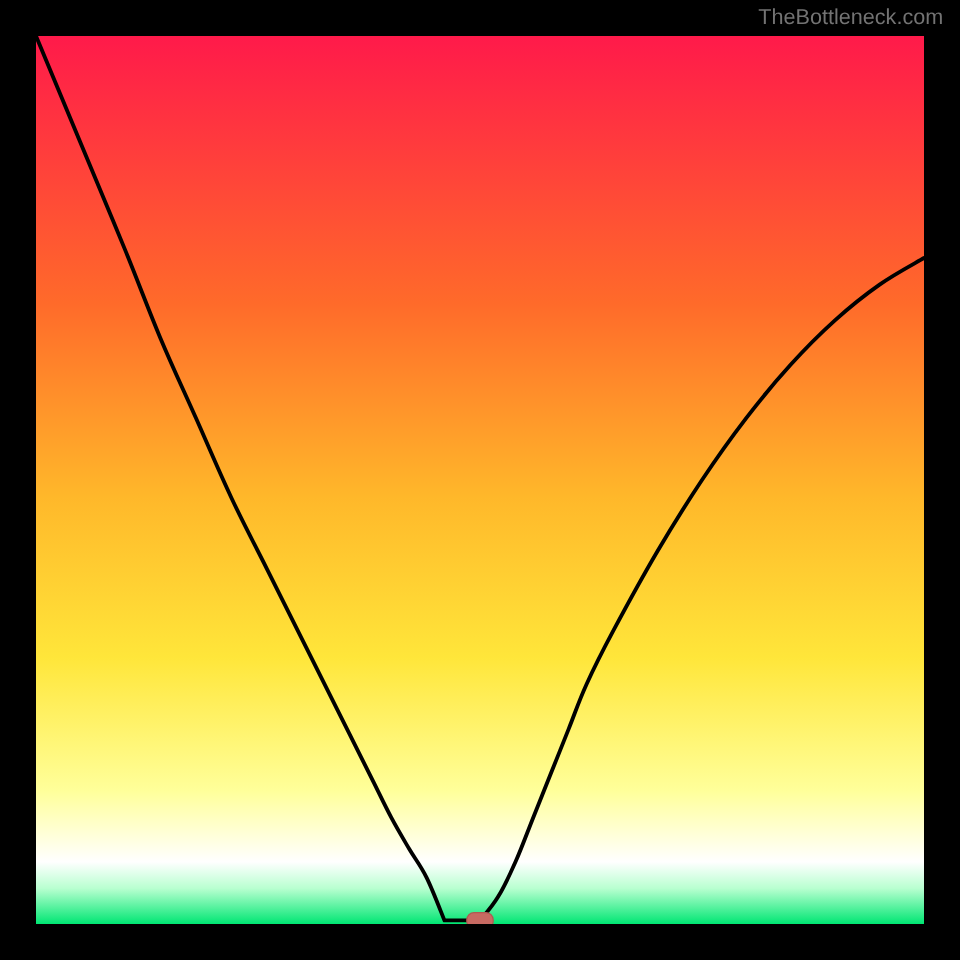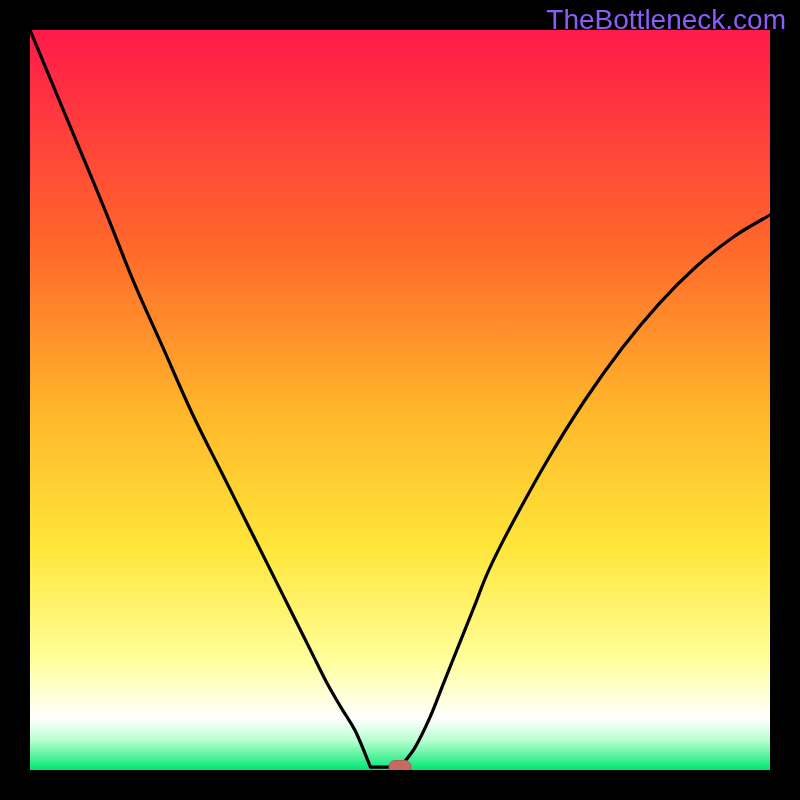--- a/index.html
+++ b/index.html
@@ -7,22 +7,22 @@
     width: 800px;
     height: 800px;
     background: #000;
     position: relative;
     font-family: Arial, Helvetica, sans-serif;
   }
   .attribution {
     position: absolute;
     top: 4px;
     right: 14px;
-    color: #8b5cf6;
-    font-size: 28px;
+    color: #737373;
+    font-size: 18px;
     font-weight: 500;
     z-index: 10;
     text-align: right;
   }
   .frame {
     position: absolute;
     top: 30px;
     left: 30px;
     width: 740px;
     height: 740px;

